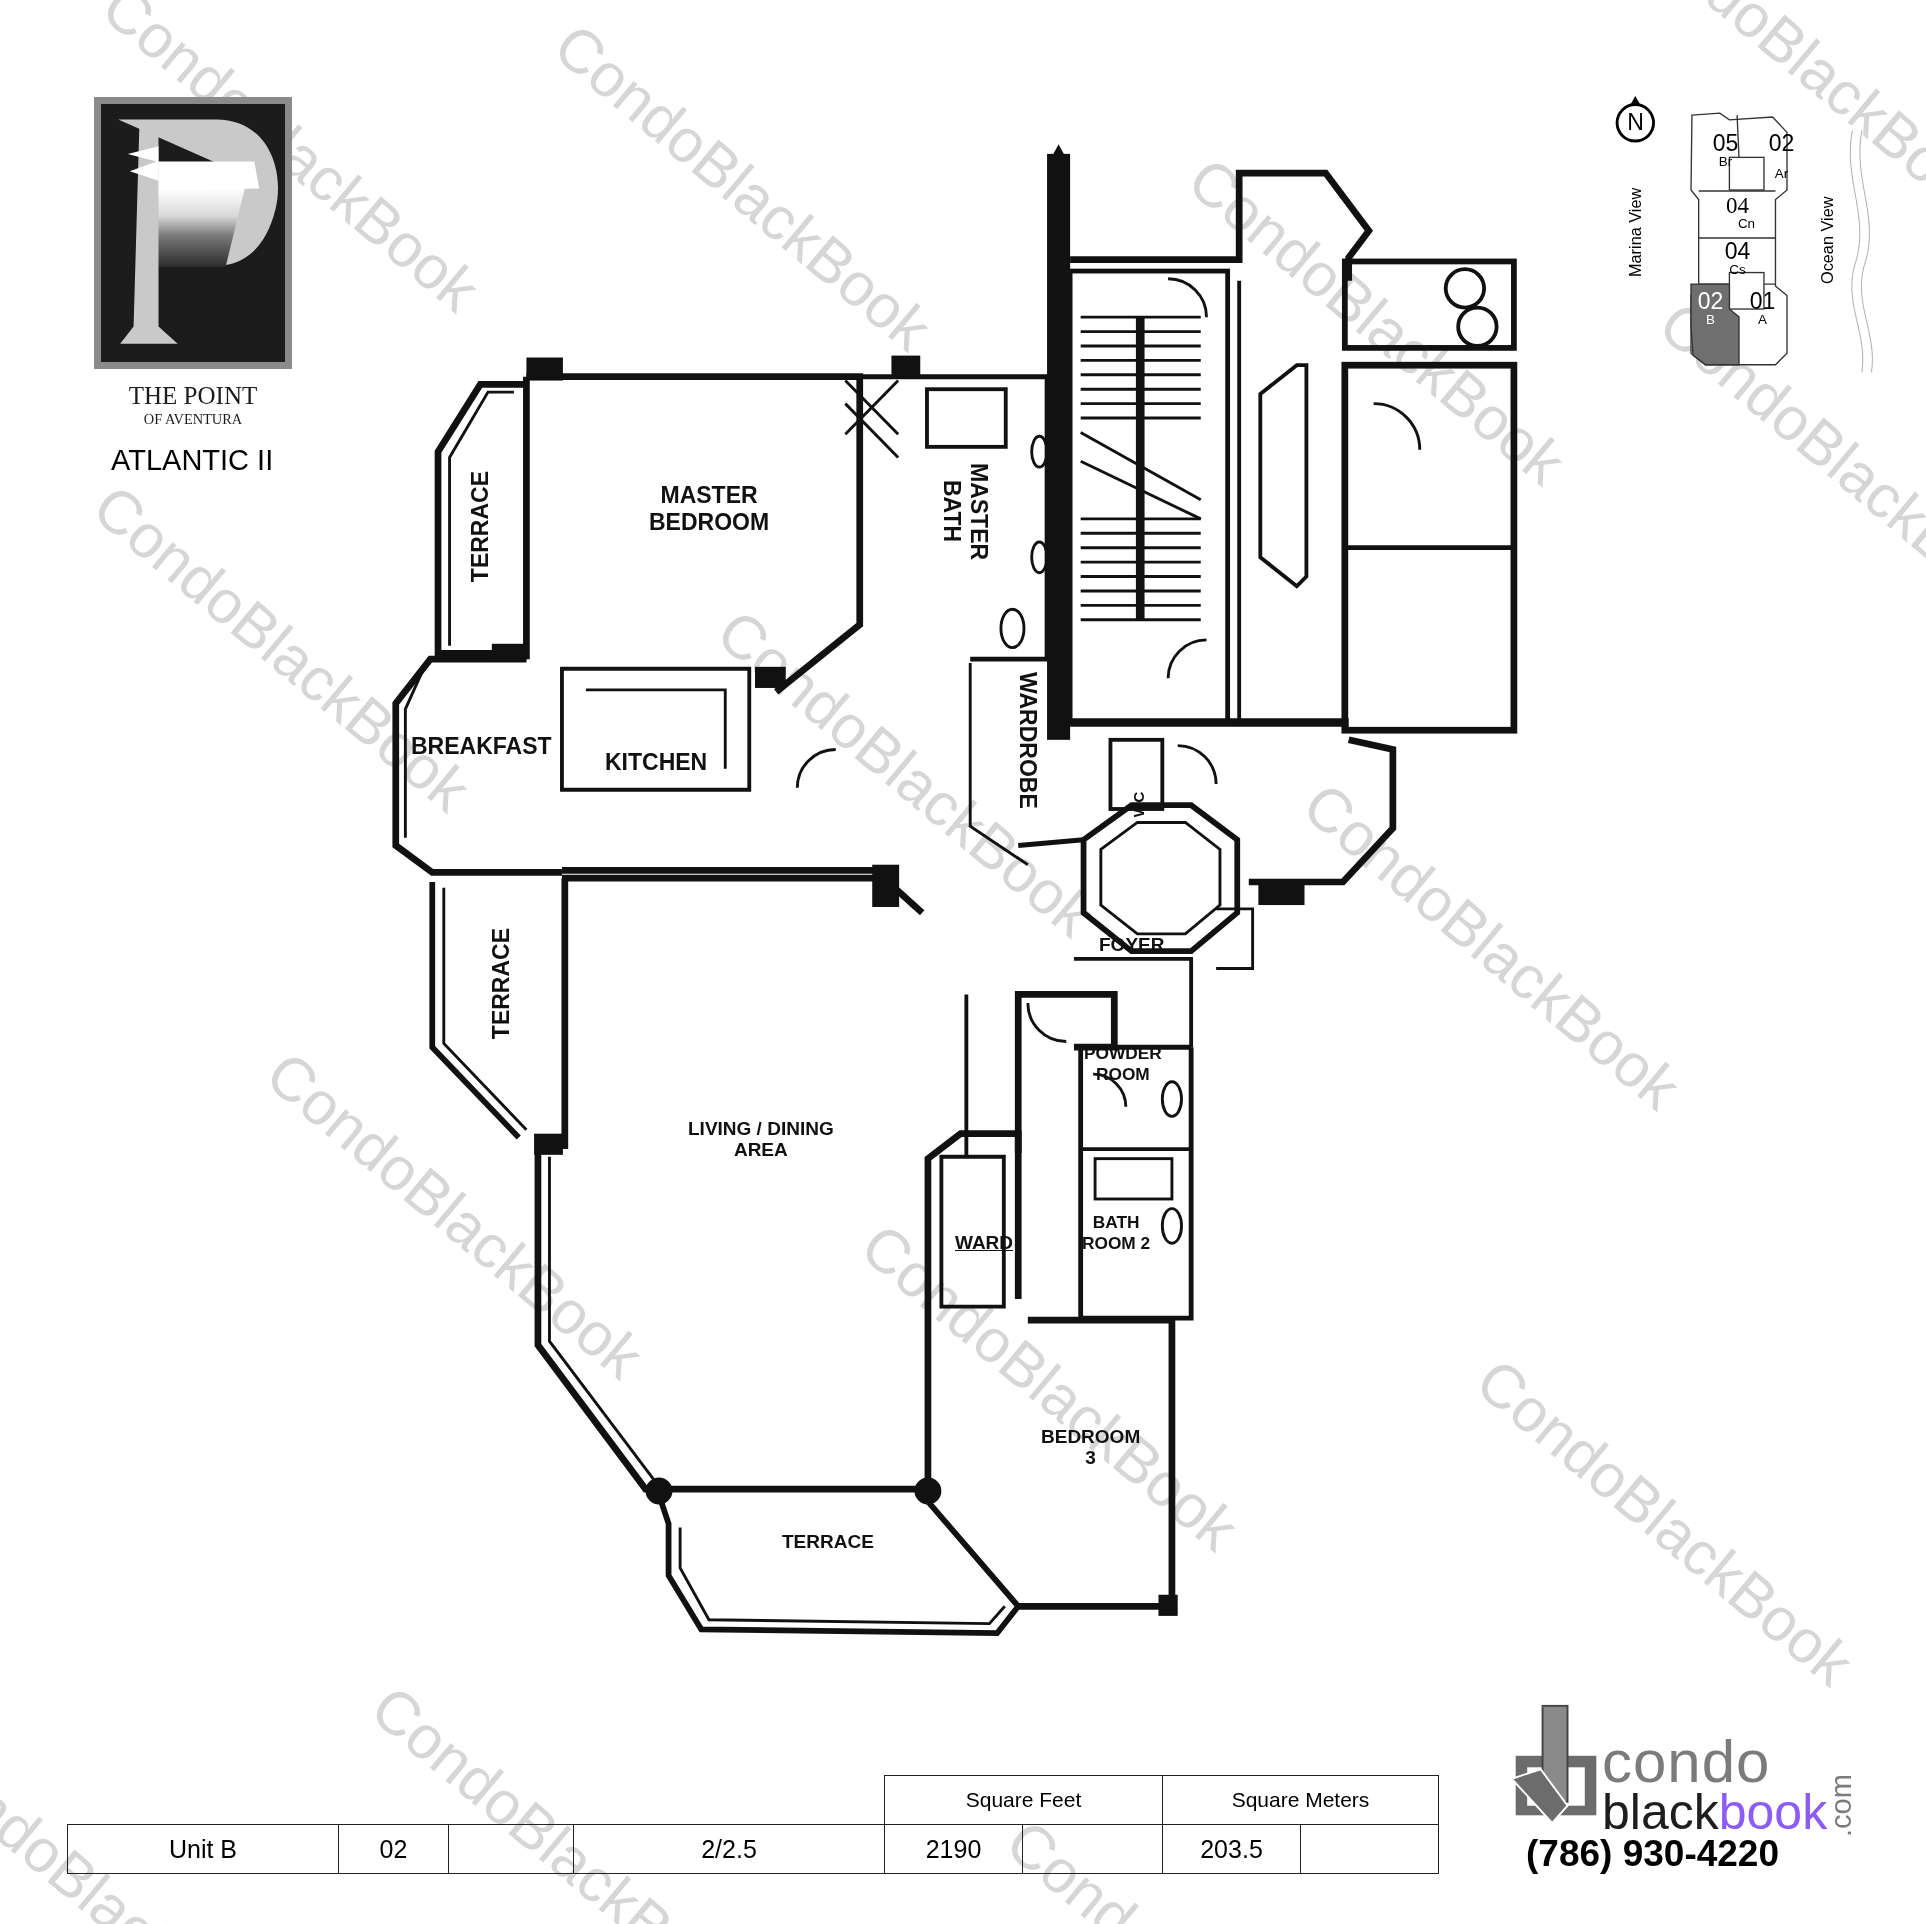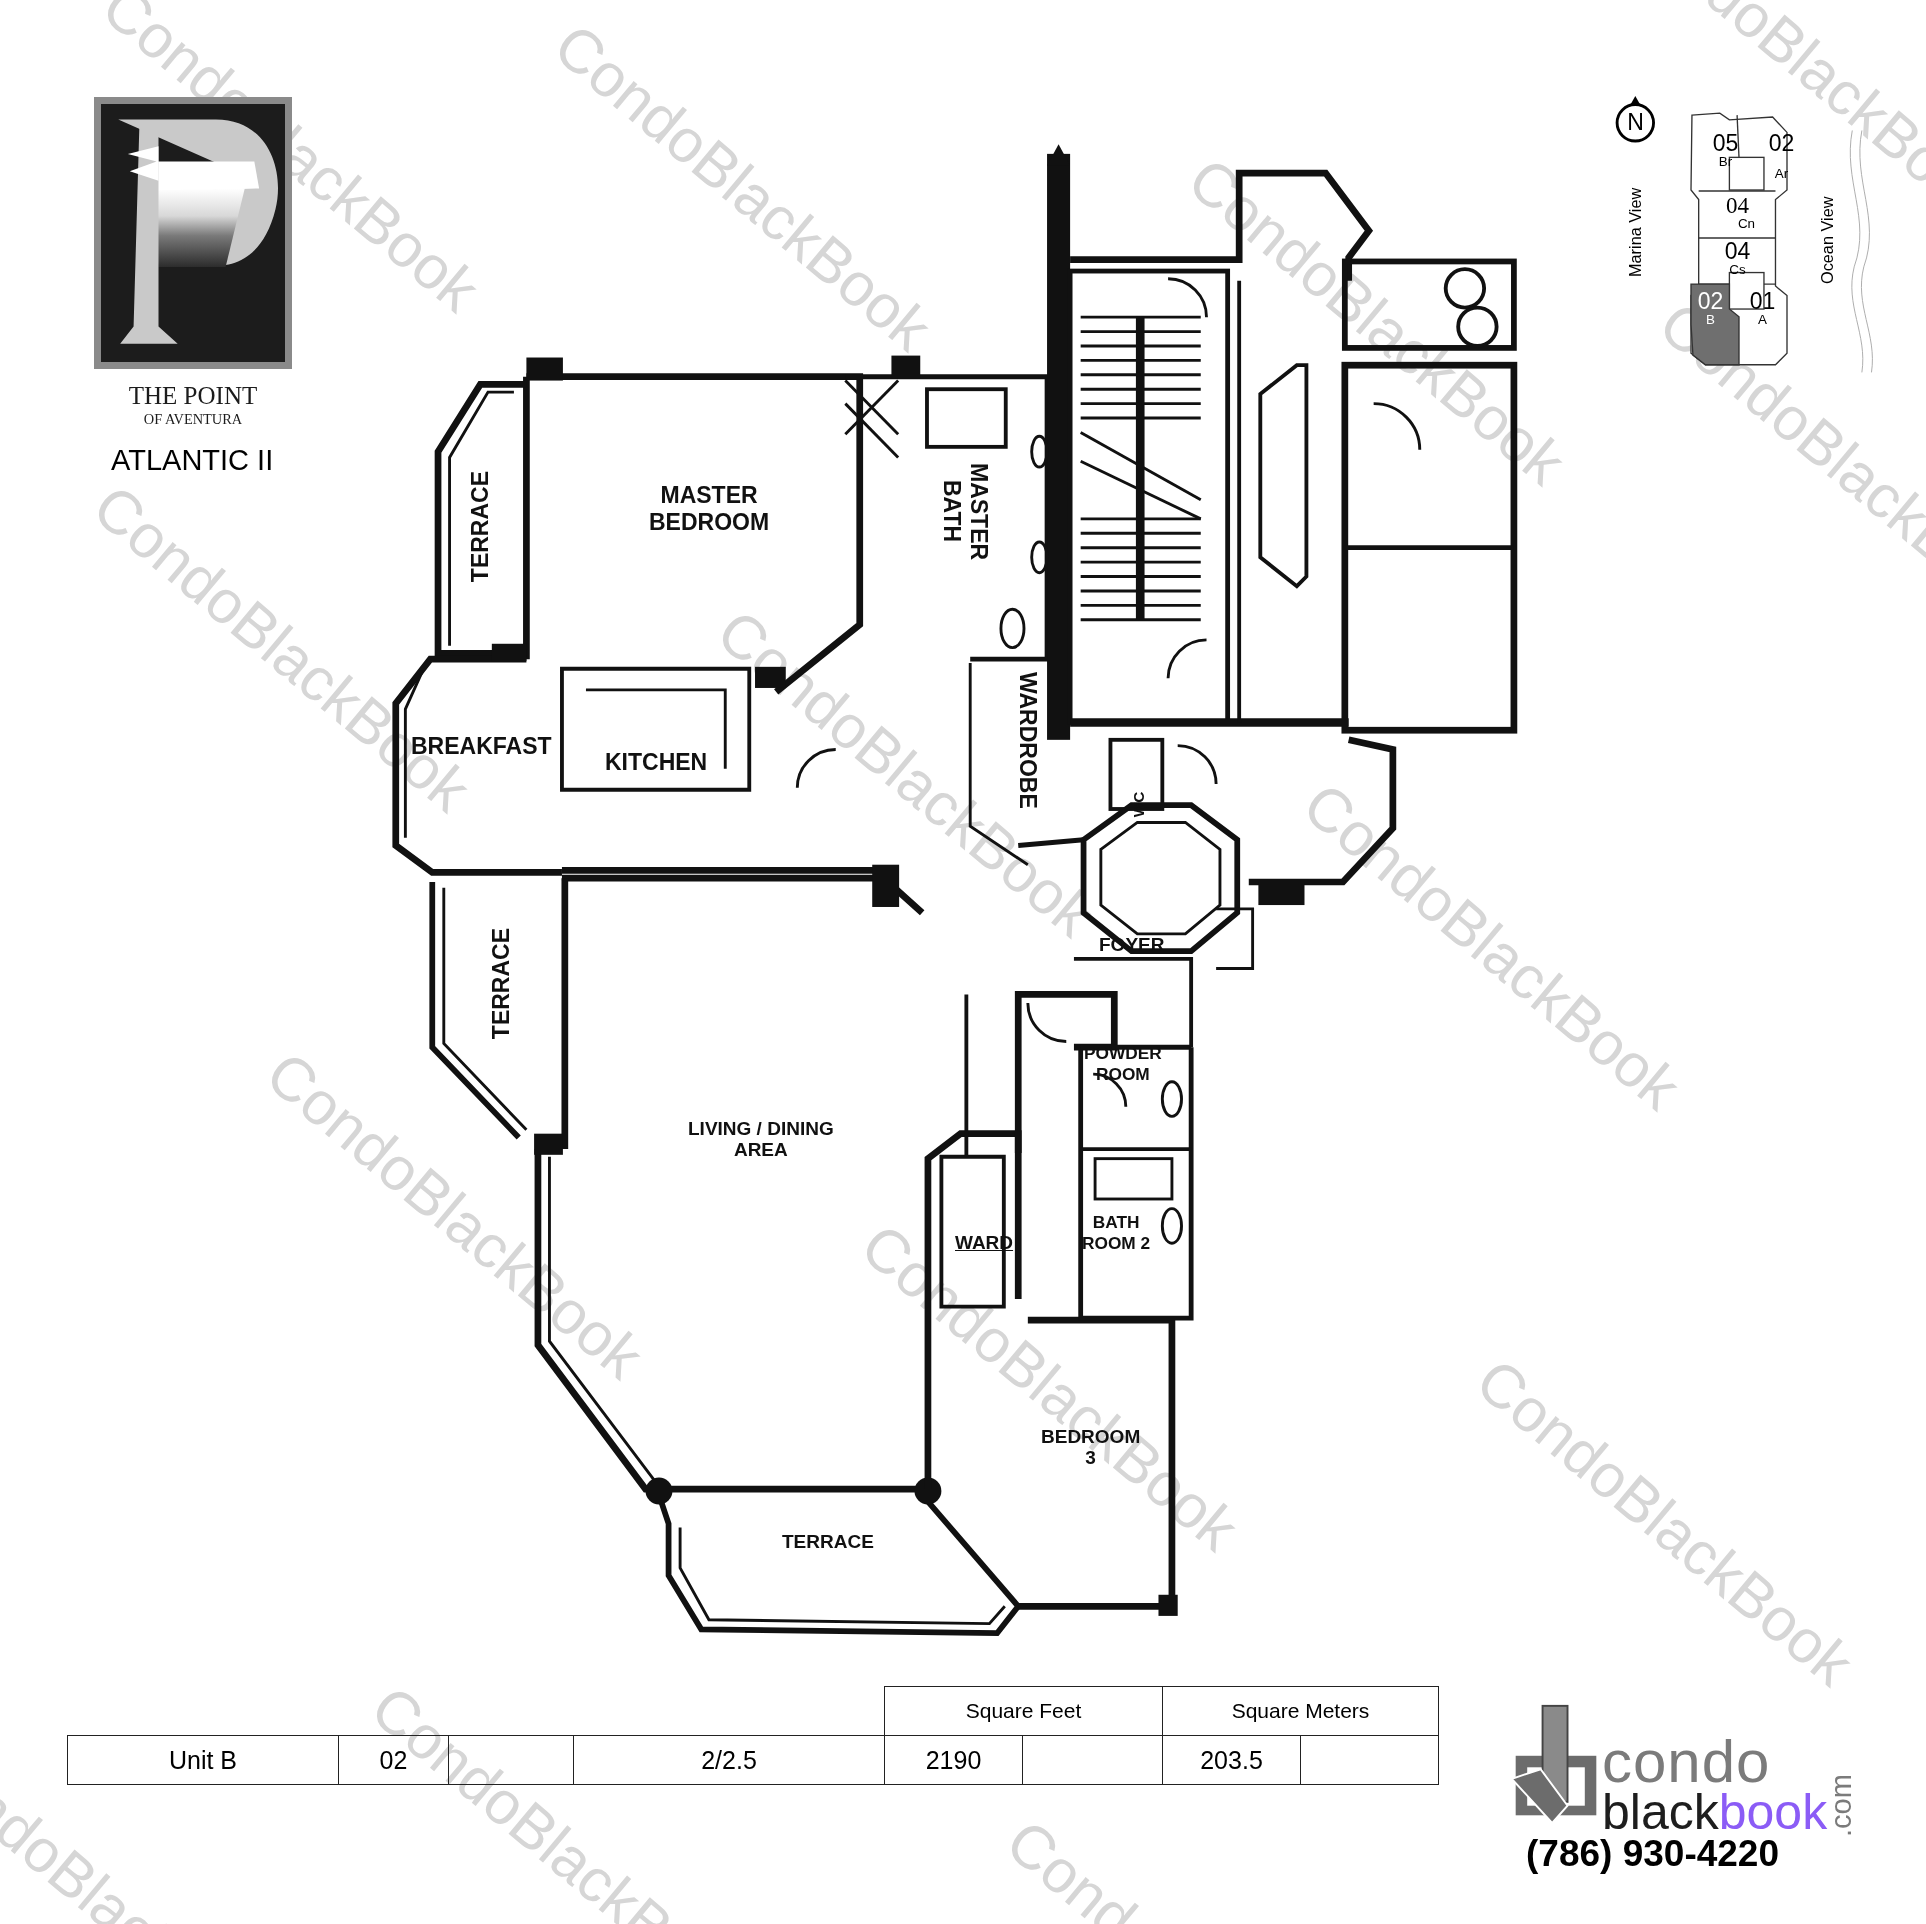--- a/index.html
+++ b/index.html
@@ -20,21 +20,21 @@
   #plan { left:0; top:0; width:1926px; height:1691px; }
   .room-label { position:absolute; font-weight:bold; font-size:19px; line-height:21px; text-align:center; color:#111; white-space:nowrap; }
   .room-label.big { font-size:23px; line-height:27px; }
   .room-label.vert { writing-mode:vertical-rl; transform:rotate(180deg); }
   .room-label.vert-down { writing-mode:vertical-rl; }
 
   
   .wm { position:absolute; color:#d6d6d6; font-size:61px; transform:rotate(40deg); transform-origin:left top; white-space:nowrap; pointer-events:none; }
 
   
-  #spec-table { position:absolute; left:67px; top:1686px; border-collapse:collapse; font-size:21px; }
+  #spec-table { position:absolute; left:67px; top:1775px; border-collapse:collapse; font-size:21px; }
   #spec-table td { border:1.9px solid #222; text-align:center; height:48px; padding:0; }
   #spec-table td.noborder { border:none; }
   #spec-table tr.hdr2 td { border-bottom:2.9px solid #222; }
   #brand-condo { left:1602px; top:1727px; font-size:60px; color:#7b7b7b; letter-spacing:1px; font-weight:normal; }
   #brand-black { left:1602px; top:1783px; font-size:50px; color:#1e1e1e; }
   #brand-book { color:#8b5cf6; }
   #brand-com { left:1825px; top:1739px; font-size:29px; color:#7b7b7b; transform:rotate(-90deg); transform-origin:left top; }
   #brand-phone { left:1526px; top:1833px; font-size:37px; font-weight:bold; color:#000; }
 </style>
 </head>

